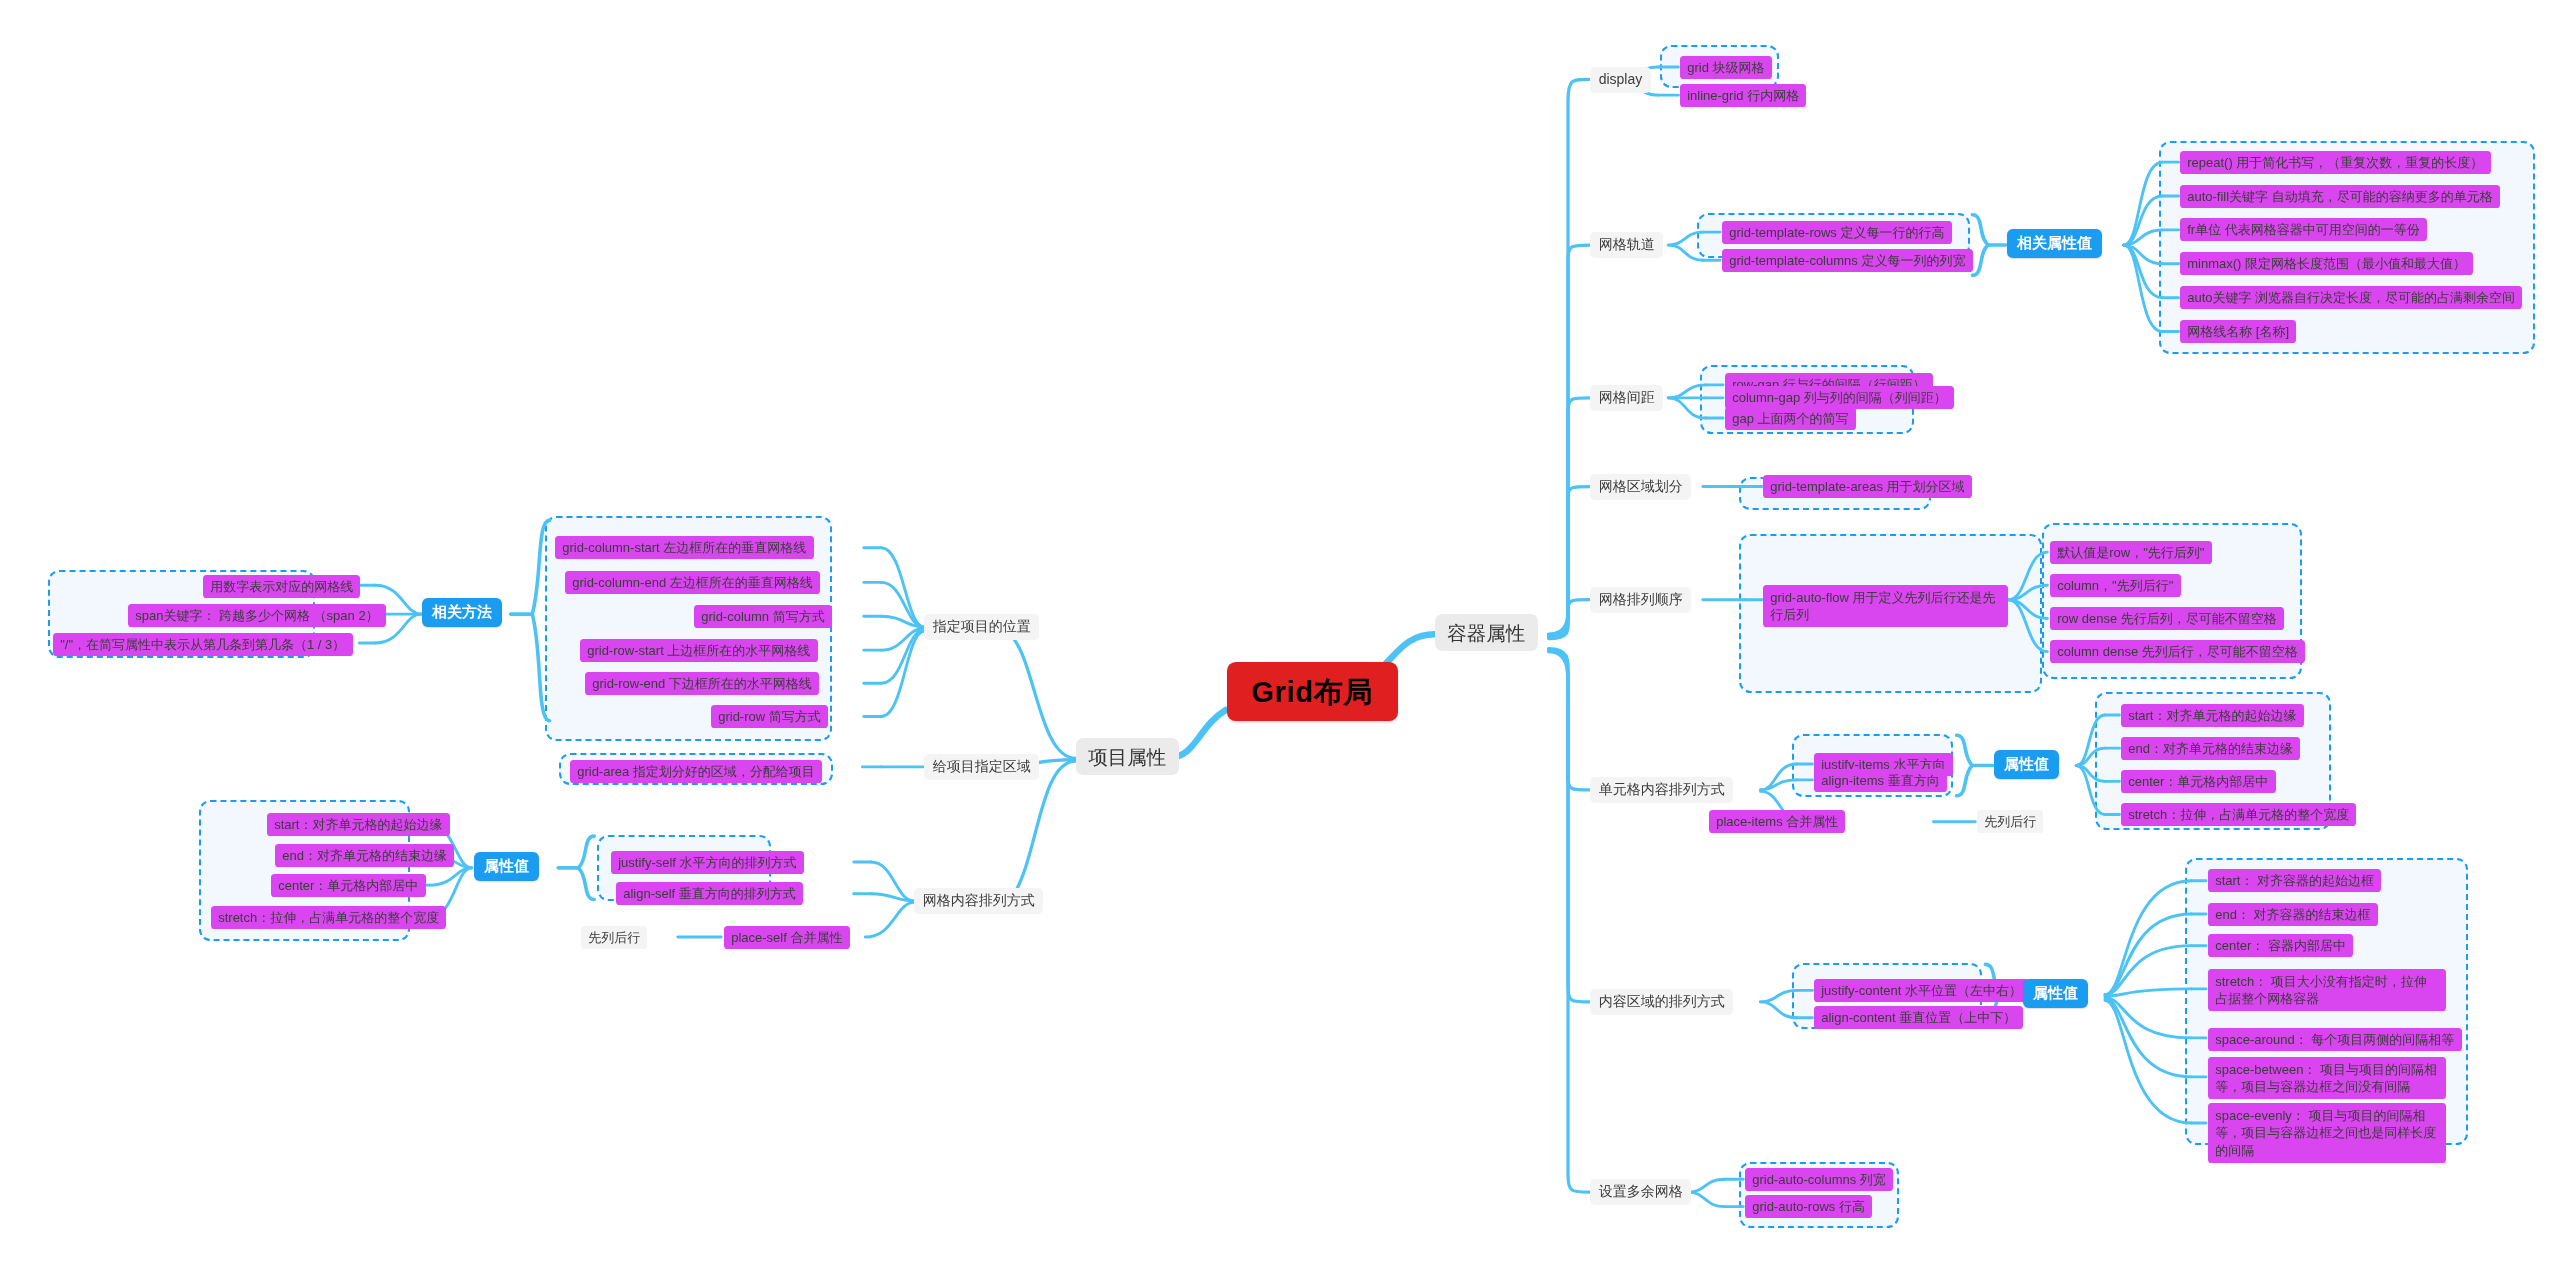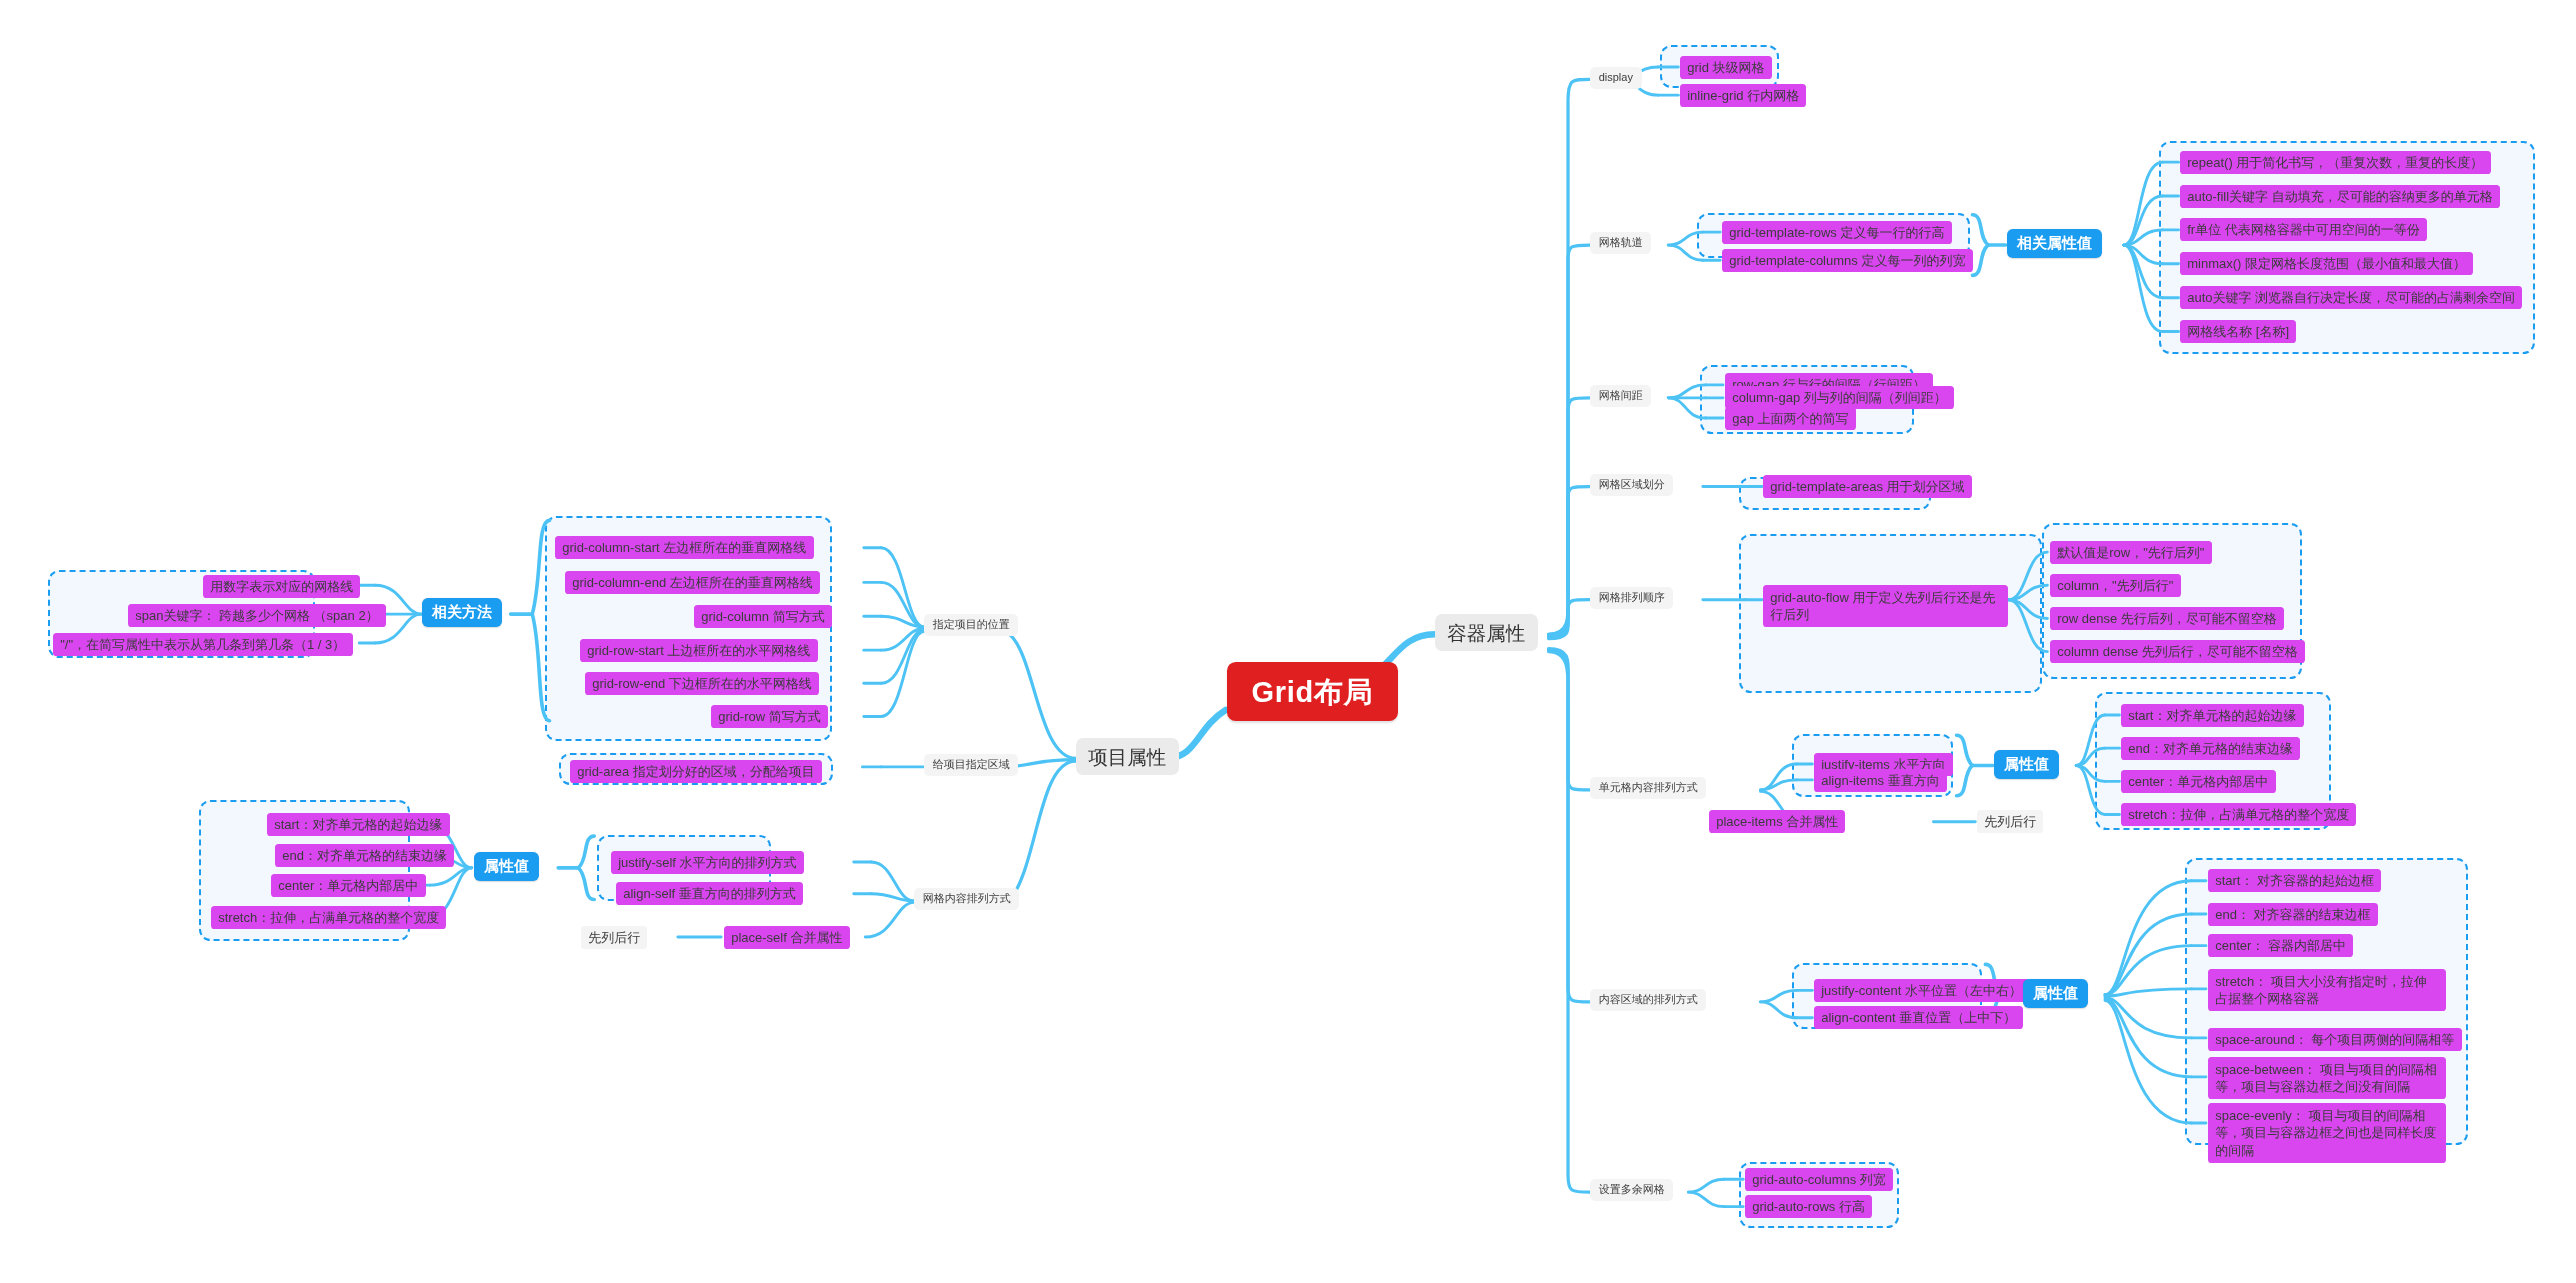--- a/index.html
+++ b/index.html
@@ -14,34 +14,34 @@
 
   
   .node{
     position:absolute;
     box-sizing:border-box;
     white-space:nowrap;
     line-height:1.25;
     color:#3b3b3b;
   }
   .n-root{
-    background:#e02020;color:#ffffff;font-weight:bold;
+    background:#e02020;color:#000000;font-weight:bold;
     border-radius:8.7px;
     font-size:29px;
     padding:11.5px 24.5px;
     letter-spacing:0.7px;
     box-shadow:0 1.4px 2.2px rgba(0,0,0,.12);
   }
   .n-main{
     background:#ebebeb;border-radius:7.2px;
     font-size:19.5px;padding:6.5px 12.3px;color:#333;
   }
   .n-topic{
     background:#f4f4f4;border-radius:5px;
-    font-size:11px;padding:4.3px 8.7px;color:#3c3c3c;
+    font-size:14px;padding:4.3px 8.7px;color:#3c3c3c;
   }
   .n-leaf{
     background:#d946ef;border-radius:3.6px;
     font-size:13px;padding:3.6px 7.2px;color:#3c3c3c;
   }
   .n-leaf.wrap{white-space:normal;line-height:1.35;}
   .n-badge{
     background:#1a9cf0;color:#fff;font-weight:bold;border-radius:5.8px;
     font-size:15px;padding:5px 10px;
     box-shadow:0 0.7px 1.4px rgba(0,0,0,.15);

